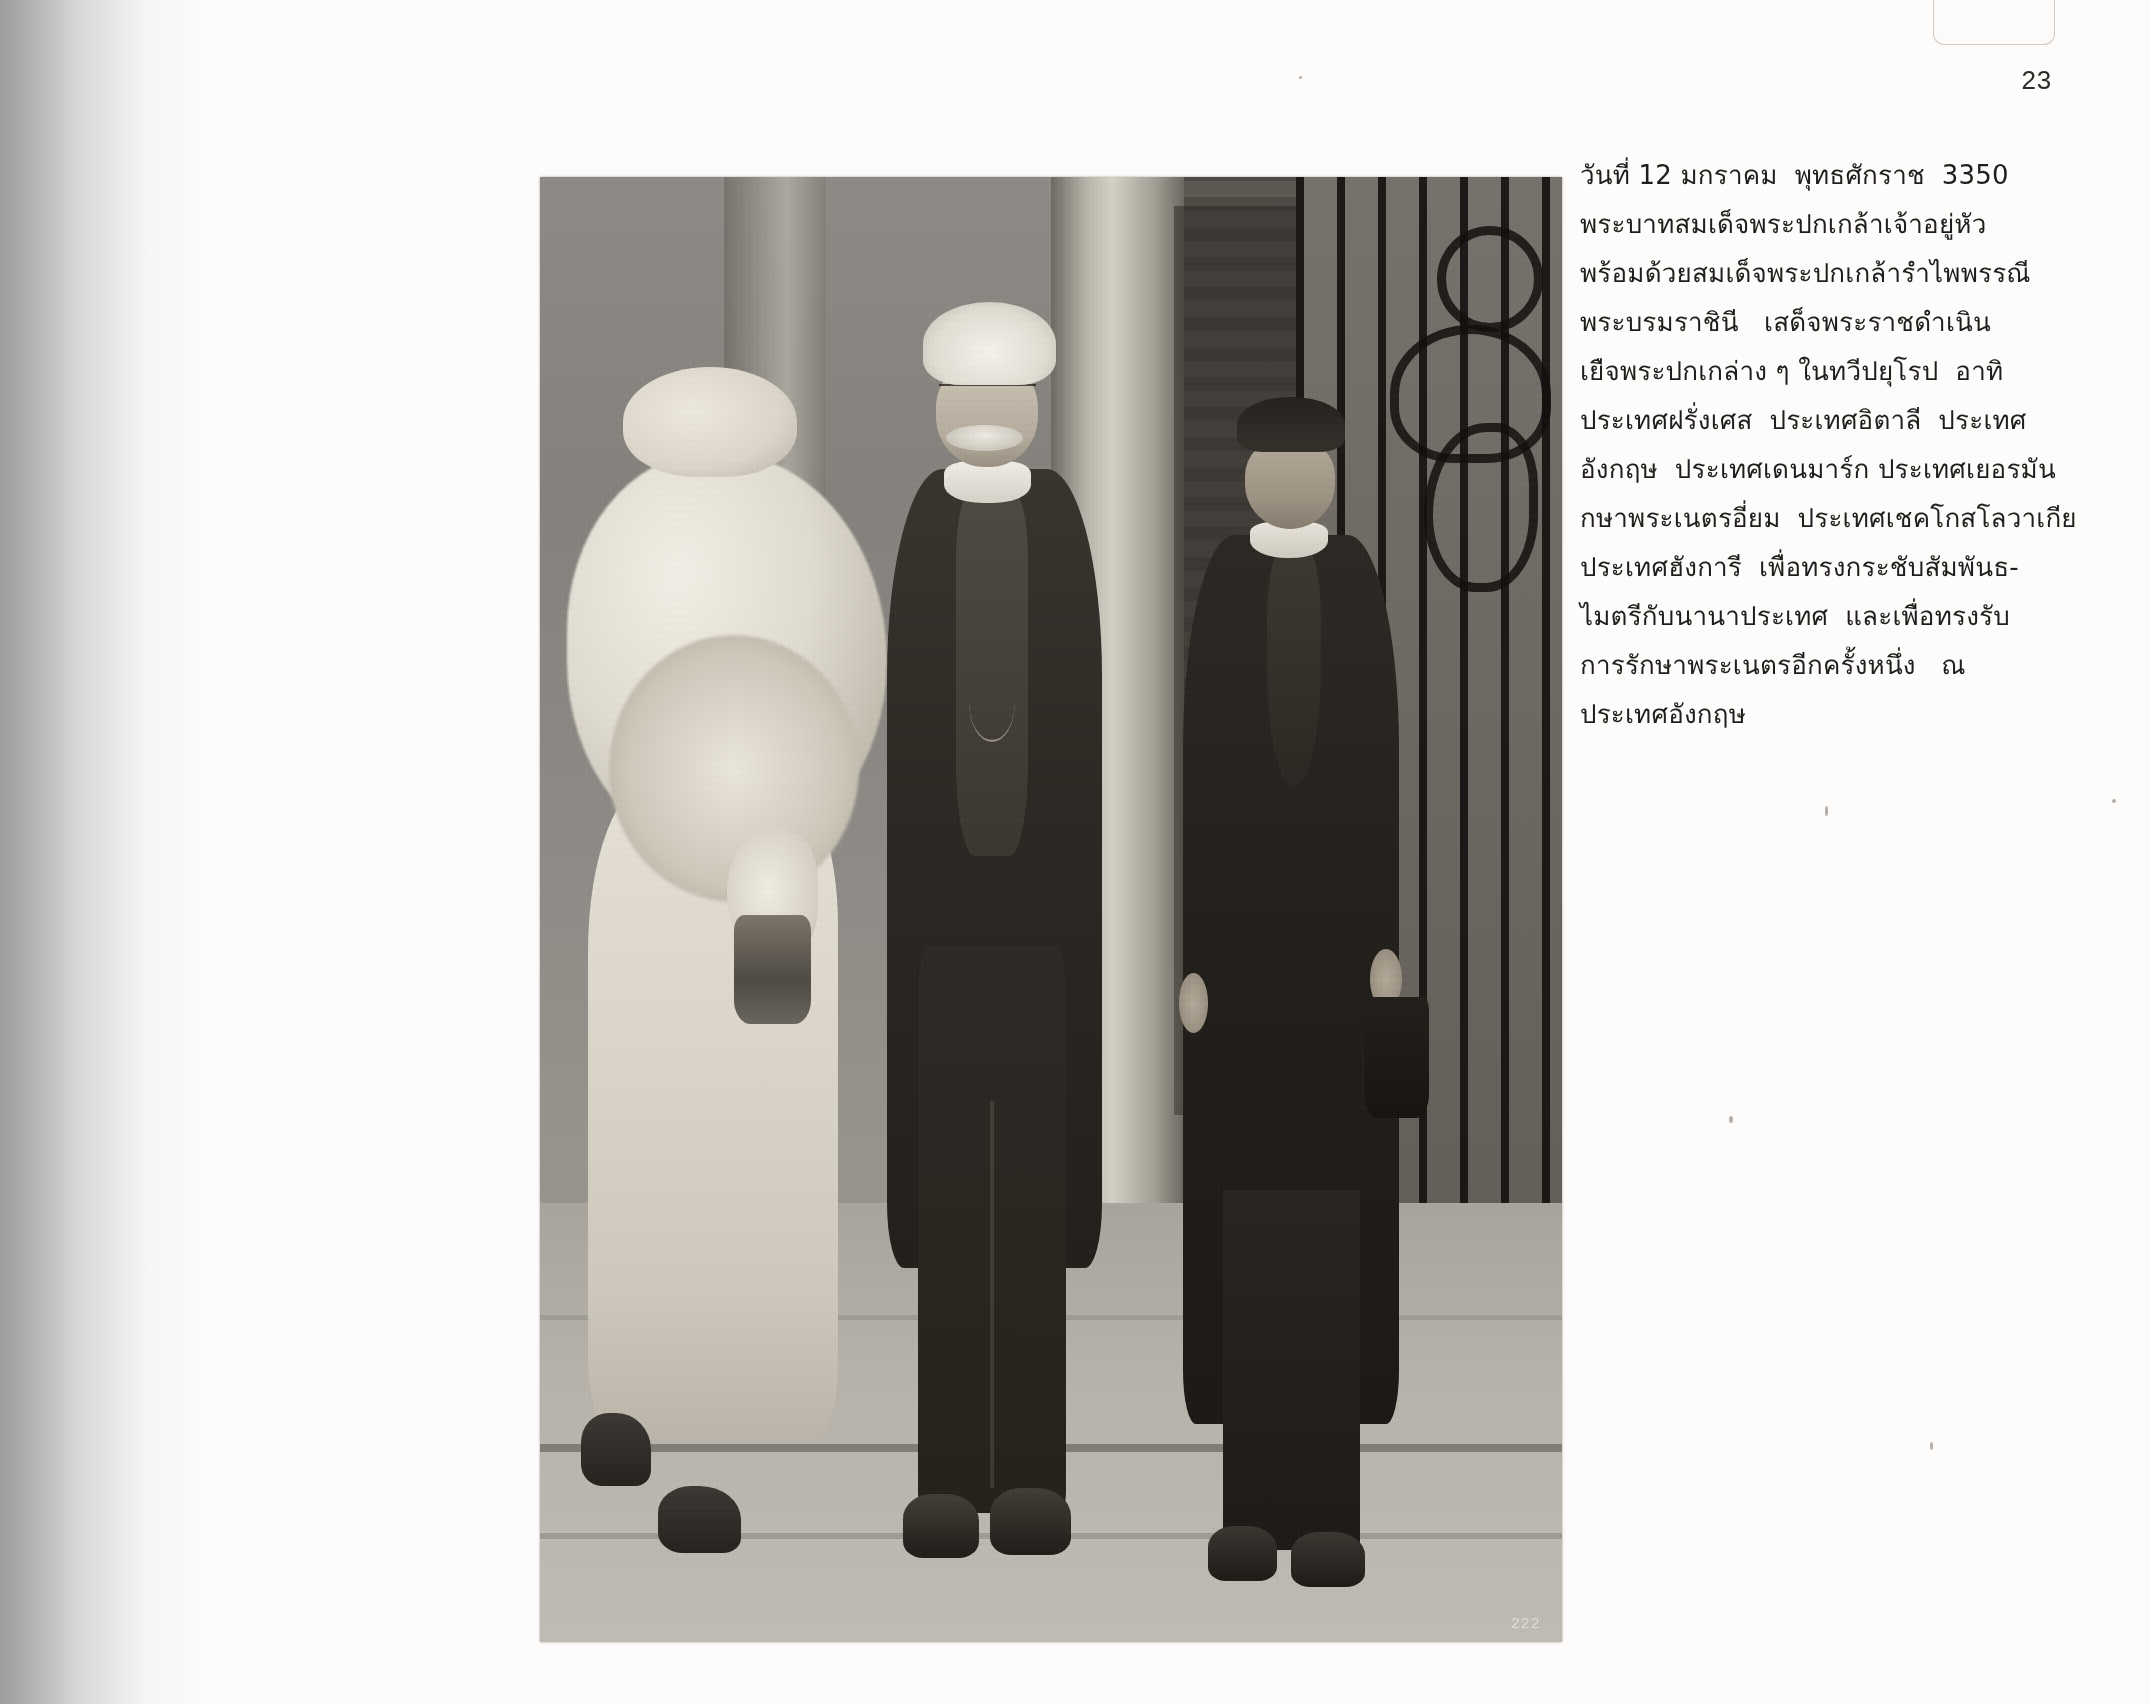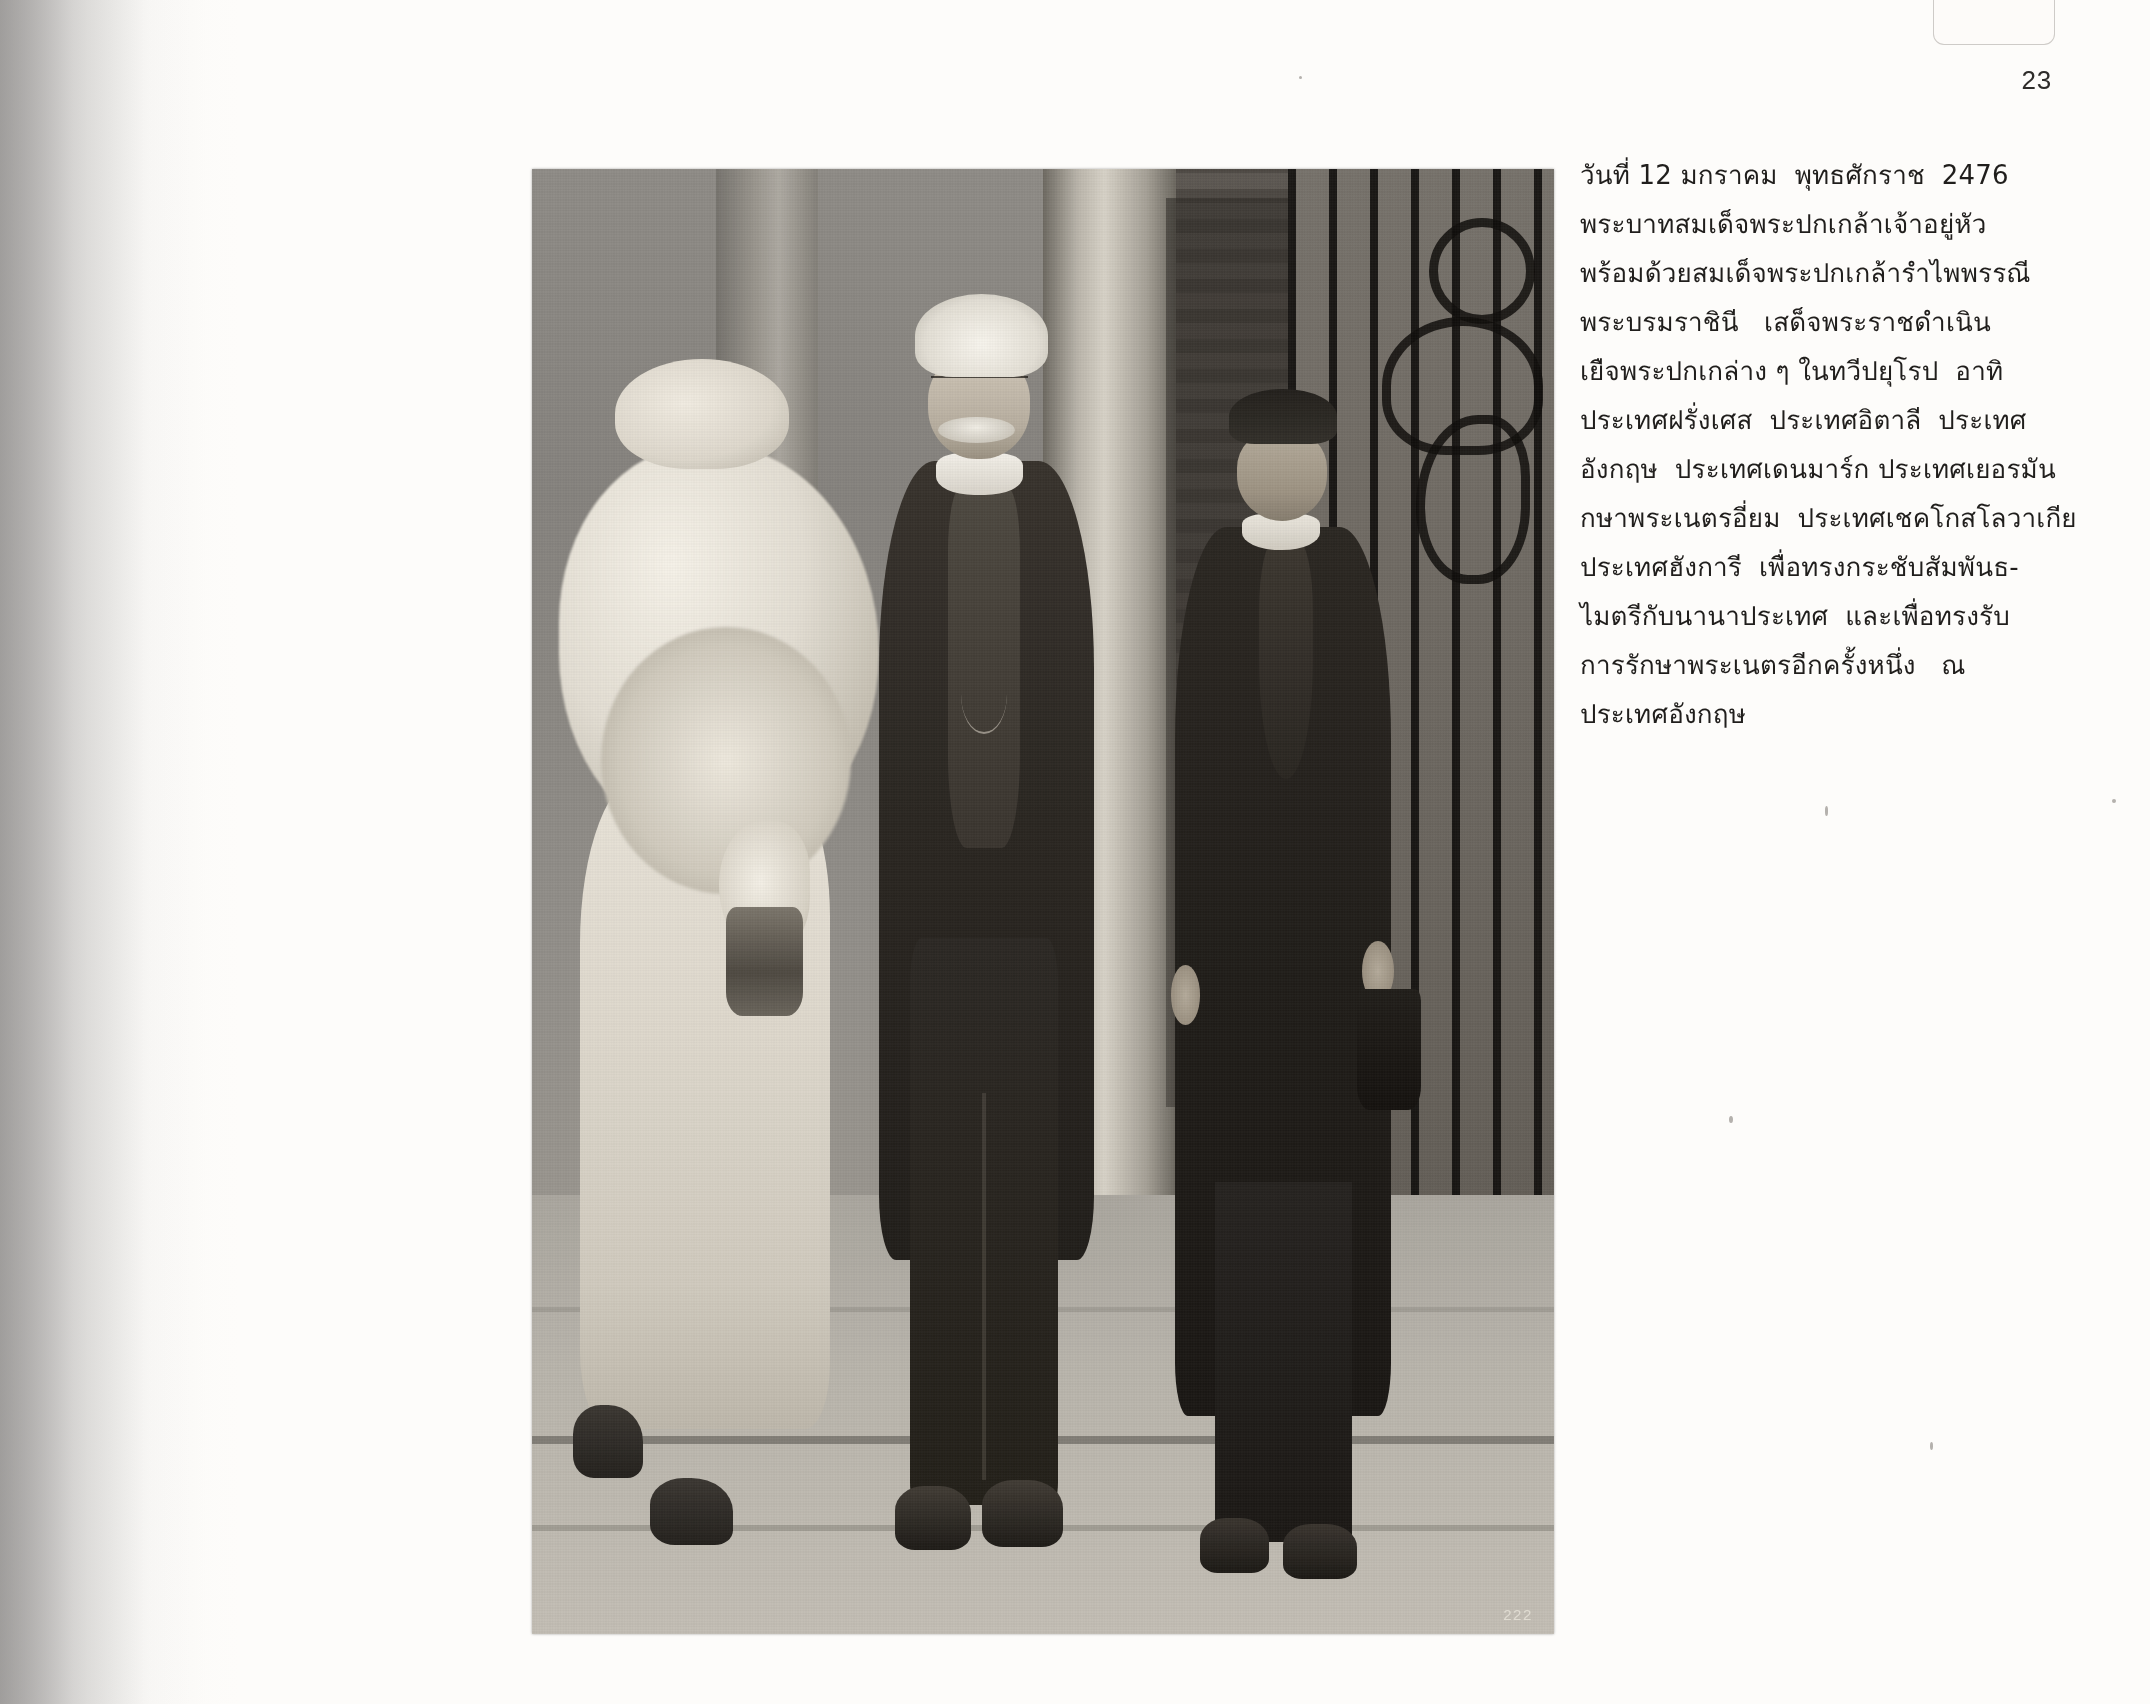--- a/index.html
+++ b/index.html
@@ -487,21 +487,21 @@
 </head>
 <body>
 
 <div id="page">
   <div id="page-surface"></div>
   <div id="gutter-shadow"></div>
   <div id="scan-mark"></div>
 
   <div id="page-number">23</div>
 
-  <figure id="photo-figure" style="margin:0;">
+  <figure id="photo-figure" style="margin:8px;">
     <div id="photo">
       <div class="ph-base"></div>
 
       <div class="wall-brick"></div>
       <div class="stone-column left"></div>
       <div class="stone-column"></div>
       <div class="doorway-dark"></div>
       <div class="iron-gate">
         <div class="scroll-1"></div>
         <div class="scroll-2"></div>
@@ -552,21 +552,21 @@
         <div class="king-shoe-1"></div>
         <div class="king-shoe-2"></div>
       </div>
 
       <div class="ph-noise"></div>
       <div id="photo-index">222</div>
     </div>
   </figure>
 
   <div id="caption">
-      <div class="line">วันที่ 12 มกราคม  พุทธศักราช  2476</div>
+      <div class="line">วันที่ 12 มกราคม  พุทธศักราช  3350</div>
       <div class="line">พระบาทสมเด็จพระปกเกล้าเจ้าอยู่หัว</div>
       <div class="line">พร้อมด้วยสมเด็จพระปกเกล้ารำไพพรรณี</div>
       <div class="line">พระบรมราชินี   เสด็จพระราชดำเนิน</div>
       <div class="line">เยืจพระปกเกล่าง ๆ ในทวีปยุโรป  อาทิ</div>
       <div class="line">ประเทศฝรั่งเศส  ประเทศอิตาลี  ประเทศ</div>
       <div class="line">อังกฤษ  ประเทศเดนมาร์ก ประเทศเยอรมัน</div>
       <div class="line">กษาพระเนตรอี่ยม  ประเทศเชคโกสโลวาเกีย</div>
       <div class="line">ประเทศฮังการี  เพื่อทรงกระชับสัมพันธ-</div>
       <div class="line">ไมตรีกับนานาประเทศ  และเพื่อทรงรับ</div>
       <div class="line">การรักษาพระเนตรอีกครั้งหนึ่ง   ณ</div>

